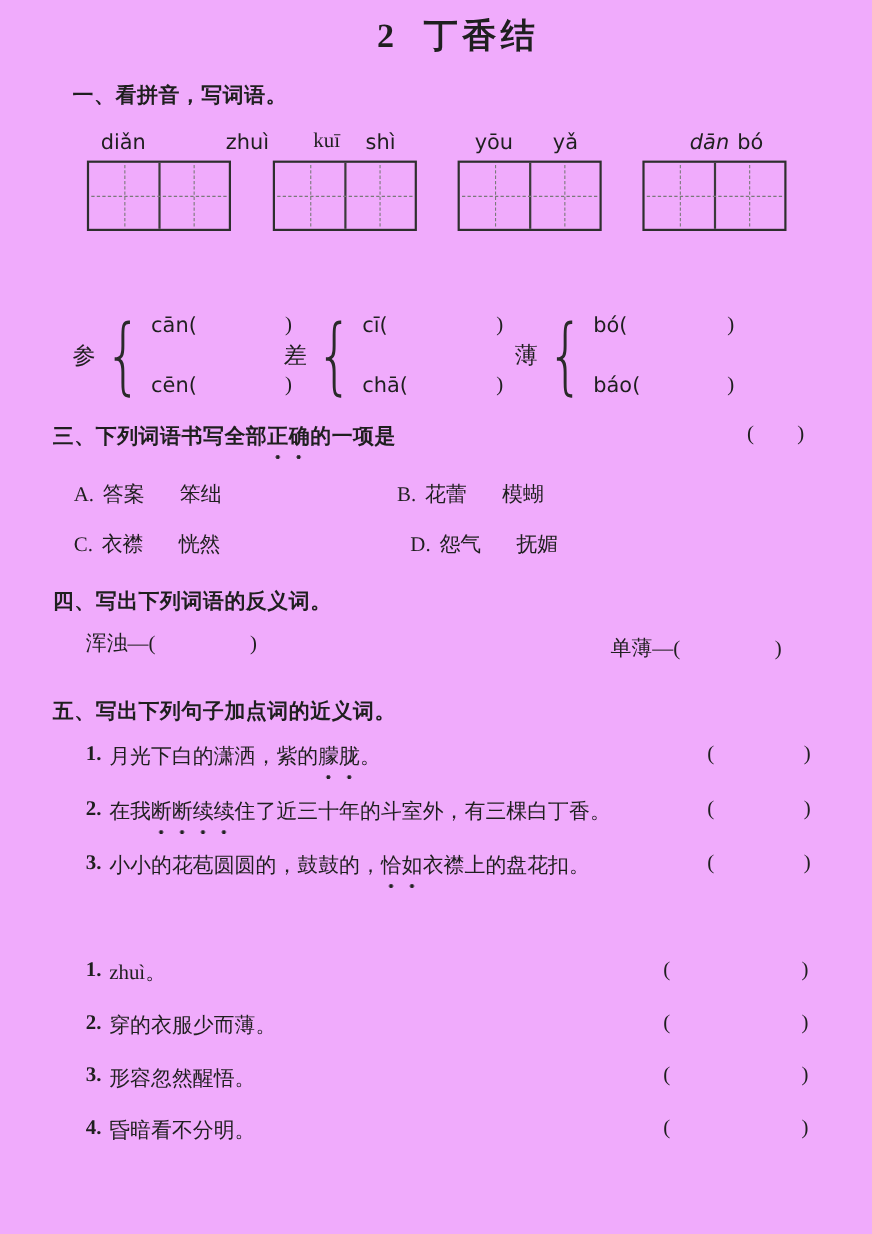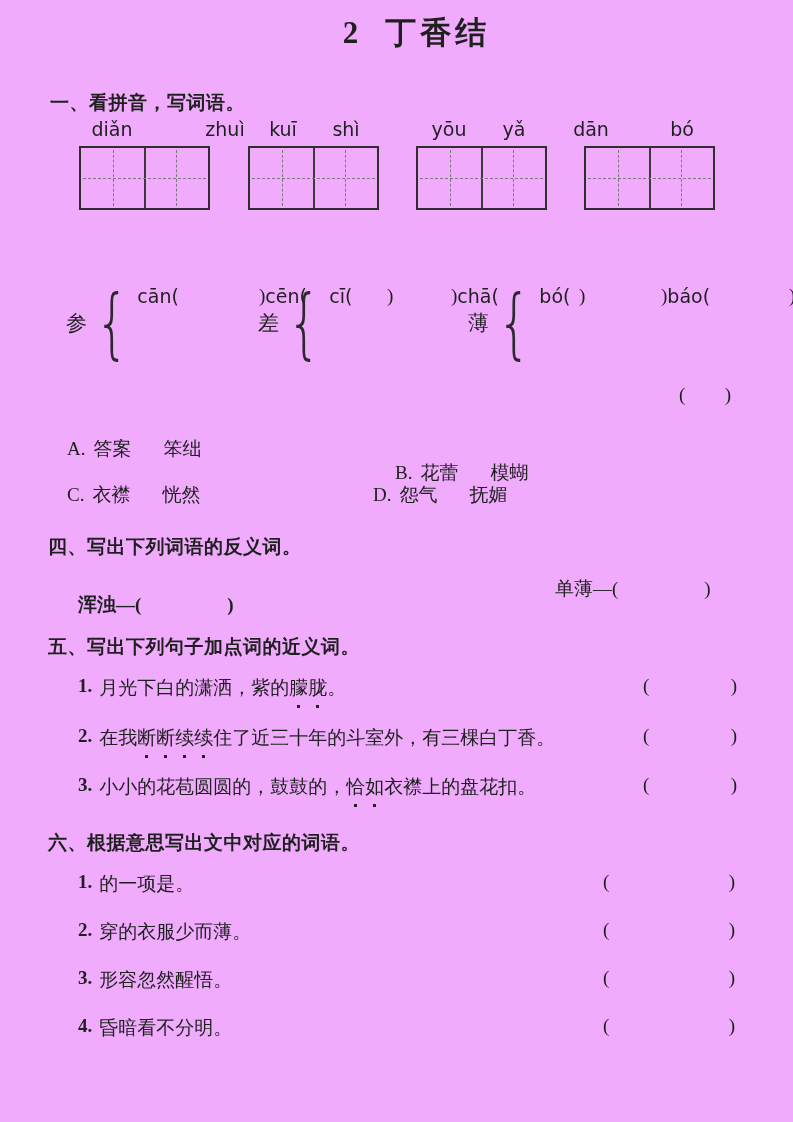--- a/index.html
+++ b/index.html
@@ -30,21 +30,21 @@
   .pbox .vmid { left:50%; top:0; bottom:0; border-left:2px solid #3a3a3a; margin-left:-1px; }
   .pbox .vd1  { left:25%; top:2px; bottom:2px; border-left:1px dashed #7a7a7a; }
   .pbox .vd2  { left:75%; top:2px; bottom:2px; border-left:1px dashed #7a7a7a; }
   .pbox .hd   { top:50%; left:2px; right:2px; border-top:1px dashed #7a7a7a; }
   .mchar-group { display:flex; align-items:center; height:80px; }
   .mchar { font-size:21px; }
   .brace {
     font-family:"DejaVu Sans",sans-serif; font-size:76px; font-weight:300;
     transform:scaleX(0.7); line-height:76px; margin:0 1px; color:#2a2a2a;
   }
-  .mcol { display:flex; flex-direction:row; justify-content:space-between; height:76px; }
+  .mcol { display:flex; flex-direction:column; justify-content:space-between; height:76px; }
   .mrow { display:flex; justify-content:space-between; width:128px; font-size:19px; }
   .serif19 { font-size:19px; white-space:nowrap; }
   .optrow .w1 { margin-left:8px; }
   .optrow .w2 { margin-left:32px; }
   .gap86 { display:inline-block; width:86px; }
   .item { display:flex; font-size:19px; white-space:nowrap; }
   .item .num { font-weight:bold; margin-right:7px; }
   .pair { display:flex; justify-content:space-between; font-size:19px; }
   .em { display:inline-block; position:relative; }
   .em::after {
@@ -56,29 +56,29 @@
 </style>
 </head>
 <body>
 
 <div class="page">
 
   <div class="abs title">
     <span class="num">2</span><span class="name">丁香结</span>
   </div>
 
-  <div class="abs heading" style="left:50px; top:74px;margin-top:16px;">一、看拼音，写词语。</div>
+  <div class="abs heading" style="left:66px; top:74px;">一、看拼音，写词语。</div>
 
   <span class="abs pinyin plabel" style="left:112px;">diǎn</span>
   <span class="abs pinyin plabel" style="left:177px;margin-left:48px;">zhuì</span>
-  <span class="abs pinyin plabel" style="left:283px;">kuī</span>
+  <span class="abs pinyin plabel" style="left:297px;font-family:Liberation Serif, serif;">kuī</span>
   <span class="abs pinyin plabel" style="left:346px;">shì</span>
   <span class="abs pinyin plabel" style="left:449px;">yōu</span>
   <span class="abs pinyin plabel" style="left:514px;">yǎ</span>
-  <span class="abs pinyin plabel" style="left:591px;">dān</span>
+  <span class="abs pinyin plabel" style="left:645px;font-style:italic;">dān</span>
   <span class="abs pinyin plabel" style="left:682px;">bó</span>
 
   <div class="abs pbox" style="left:79px;">
     <div class="line vmid"></div>
     <div class="line vd1"></div>
     <div class="line vd2"></div>
     <div class="line hd"></div>
   </div>
   <div class="abs pbox" style="left:248px;">
     <div class="line vmid"></div>
@@ -136,40 +136,43 @@
           <span class="pinyin">bó(</span>
           <span>)</span>
         </div>
       <div class="mrow">
           <span class="pinyin">báo(</span>
           <span>)</span>
         </div>
     </div>
   </div>
 
+  <div class="abs heading" style="left:48px; top:384px;">
+    <span>三、下列词语书写全部</span><span class="em">正确</span><span>的一项是</span>
+  </div>
   <div class="abs hpair" style="left:679px; top:384px;">
     <span>(</span>
     <span>)</span>
   </div>
 
   <div class="abs serif19 optrow" style="left:67px; top:436px;">
     <span>A.</span><span class="w1">答案</span><span class="w2">笨绌</span>
   </div>
-  <div class="abs serif19 optrow" style="left:395px; top:436px;margin-top:24px;">
+  <div class="abs serif19 optrow" style="left:361px; top:436px;">
     <span>B.</span><span class="w1">花蕾</span><span class="w2">模蝴</span>
   </div>
   <div class="abs serif19 optrow" style="left:67px; top:482px;">
     <span>C.</span><span class="w1">衣襟</span><span class="w2">恍然</span>
   </div>
   <div class="abs serif19 optrow" style="left:373px; top:482px;">
     <span>D.</span><span class="w1">怨气</span><span class="w2">抚媚</span>
   </div>
 
   <div class="abs heading" style="left:48px; top:534px;">四、写出下列词语的反义词。</div>
-  <div class="abs serif19" style="left:78px; top:592px;font-weight:bold;">
+  <div class="abs serif19" style="left:78px; top:572px;">
     <span>浑浊—(</span><span class="gap86"></span><span>)</span>
   </div>
   <div class="abs serif19" style="left:555px; top:576px;">
     <span>单薄—(</span><span class="gap86"></span><span>)</span>
   </div>
 
   <div class="abs heading" style="left:48px; top:634px;">五、写出下列句子加点词的近义词。</div>
 
   <div class="abs item" style="left:78px; top:675px;">
     <span class="num">1.</span>
@@ -191,25 +194,24 @@
 
   <div class="abs item" style="left:78px; top:774px;">
     <span class="num">3.</span>
     <span><span>小小的花苞圆圆的，鼓鼓的，</span><span class="em">恰如</span><span>衣襟上的盘花扣。</span></span>
   </div>
   <div class="abs pair" style="left:643px; top:774px; width:94px;">
     <span>(</span>
       <span>)</span>
   </div>
 
-  <div class="abs heading" style="left:48px; top:830px;">六、根据意思写出文中对应的词语。</div>
 
   <div class="abs item" style="left:78px; top:871px;">
     <span class="num">1.</span>
-    <span>的一项是。</span>
+    <span>zhuì。</span>
   </div>
   <div class="abs pair" style="left:603px; top:871px; width:132px;">
     <span>(</span>
       <span>)</span>
   </div>
 
   <div class="abs item" style="left:78px; top:919px;">
     <span class="num">2.</span>
     <span>穿的衣服少而薄。</span>
   </div>

